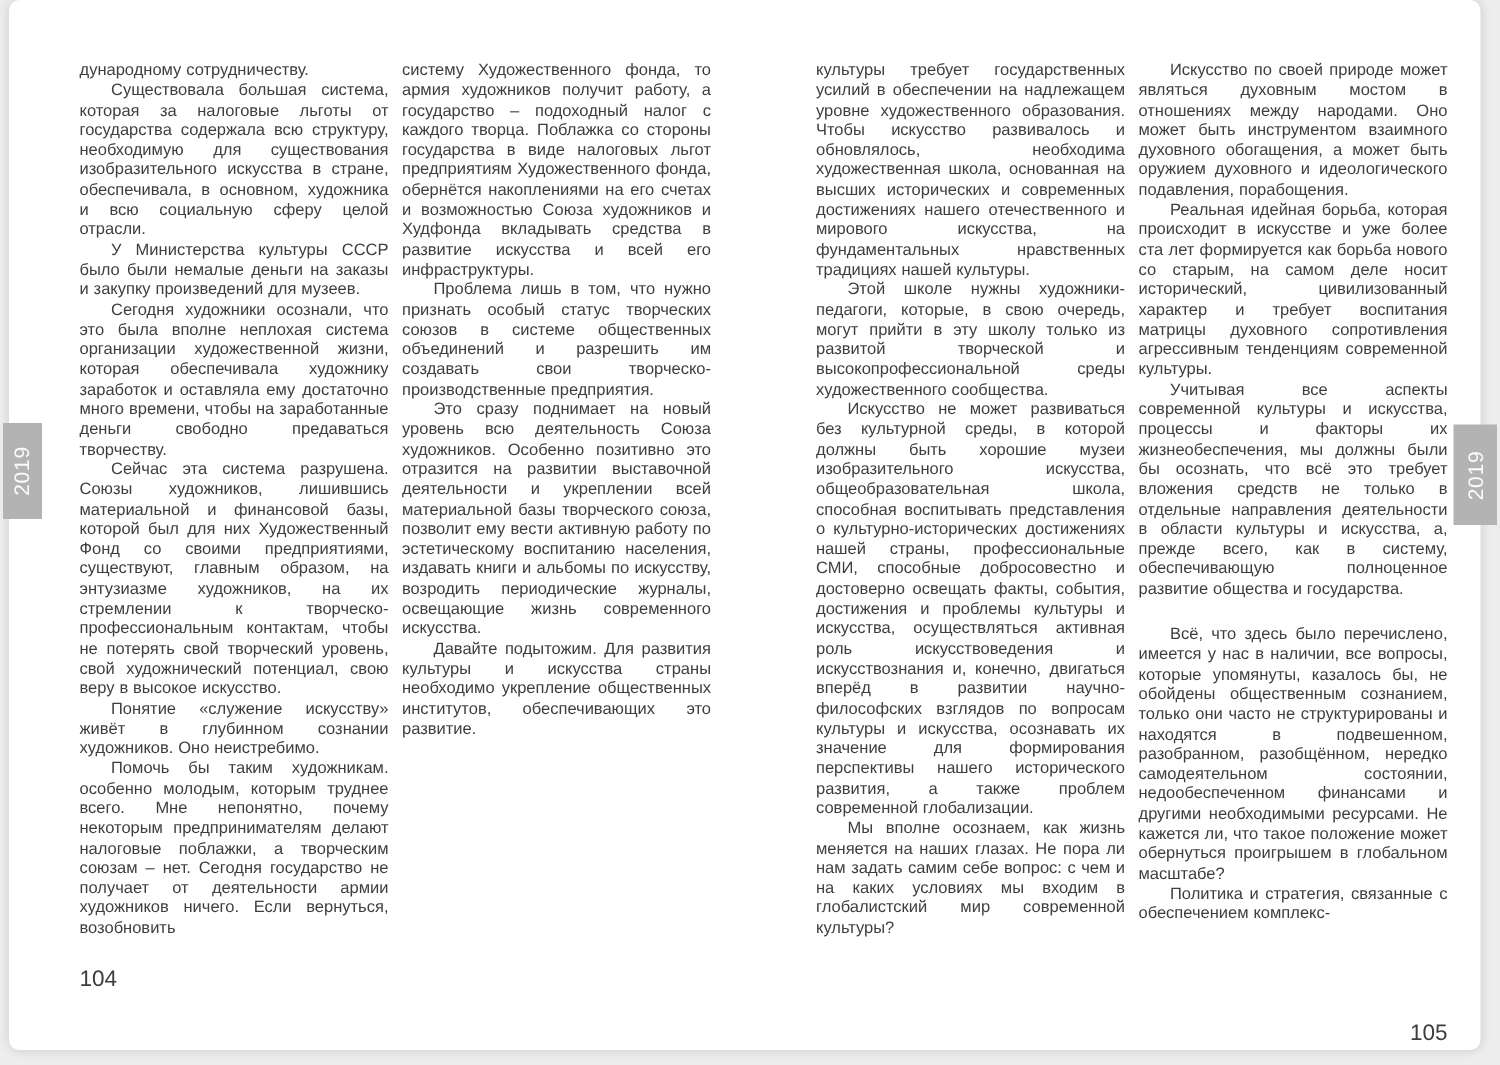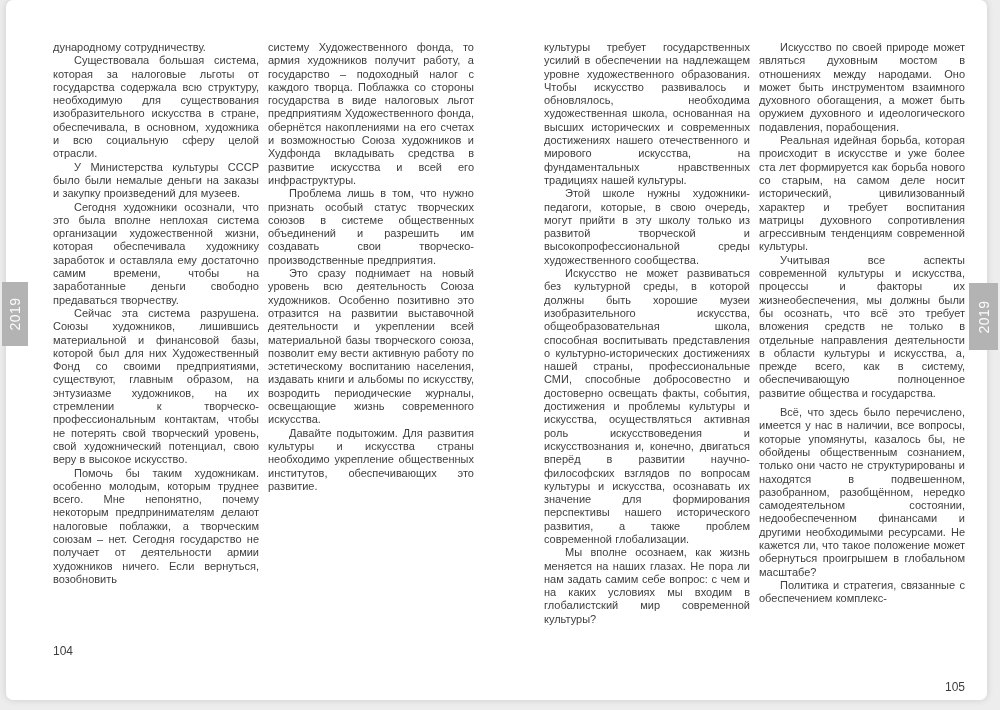--- a/index.html
+++ b/index.html
@@ -20,28 +20,28 @@
   .col {
     position:absolute; top:41px;
     width:206px; height:600px;
     font-size:11px; line-height:13.3px;
     color:#3e3e3e;
     text-align:justify;
     word-spacing:0.2px;
   }
   .col p { margin:0; text-indent:21px; }
   .col p.cont { text-indent:0; }
-  .col p.gap { margin-top:6px; }
+  .col p.gap { margin-top:17px; }
   #col1 { left:47px; }
   #col2 { left:262px; }
   #col3 { left:538px; }
   #col4 { left:753px; }
   .pageno {
     position:absolute; top:644px;
-    font-size:12px; color:#3e3e3e;
+    font-size:15px; color:#3e3e3e;
     width:206px;
   }
   #pageno-left  { left:47px; text-align:left; }
   #pageno-right { left:753px; text-align:right;margin-top:36px; }
   .year-tab {
     position:absolute;
     background:#b3b3b3;
     display:flex; align-items:center; justify-content:center;
   }
   .year-tab span {
@@ -56,22 +56,23 @@
 </style>
 </head>
 <body>
 
 <div class="spread">
 
   <div class="col" id="col1">
     <p class="cont">дународному сотрудничеству.</p>
     <p>Существовала большая система, которая за налоговые льготы от государства содержала всю структуру, необходимую для существования изобразительного искусства в стране, обеспечивала, в основном, художника и всю социальную сферу целой отрасли.</p>
     <p>У Министерства культуры СССР было были немалые деньги на заказы и закупку произведений для музеев.</p>
-    <p>Сегодня художники осознали, что это была вполне неплохая система организации художественной жизни, которая обеспечивала художнику заработок и оставляла ему достаточно самим времени, чтобы на заработанные деньги свободно предаваться творчеству.</p>
+    <p>Сегодня художники осознали, что это была вполне неплохая система организации художественной жизни, которая обеспечивала художнику заработок и оставляла ему достаточно много времени, чтобы на заработанные деньги свободно предаваться творчеству.</p>
     <p>Сейчас эта система разрушена. Союзы художников, лишившись материальной и финансовой базы, которой был для них Художественный Фонд со своими предприятиями, существуют, главным образом, на энтузиазме художников, на их стремлении к творческо-профессиональным контактам, чтобы не потерять свой творческий уровень, свой художнический потенциал, свою веру в высокое искусство.</p>
+    <p>Понятие «служение искусству» живёт в глубинном сознании художников. Оно неистребимо.</p>
     <p>Помочь бы таким художникам. особенно молодым, которым труднее всего. Мне непонятно, почему некоторым предпринимателям делают налоговые поблажки, а творческим союзам – нет. Сегодня государство не получает от деятельности армии художников ничего. Если вернуться, возобновить</p>
   </div>
 
   <div class="col" id="col2">
     <p class="cont">систему Художественного фонда, то армия художников получит работу, а государство – подоходный налог с каждого творца. Поблажка со стороны государства в виде налоговых льгот предприятиям Художественного фонда, обернётся накоплениями на его счетах и возможностью Союза художников и Худфонда вкладывать средства в развитие искусства и всей его инфраструктуры.</p>
     <p>Проблема лишь в том, что нужно признать особый статус творческих союзов в системе общественных объединений и разрешить им создавать свои творческо-производственные предприятия.</p>
     <p>Это сразу поднимает на новый уровень всю деятельность Союза художников. Особенно позитивно это отразится на развитии выставочной деятельности и укреплении всей материальной базы творческого союза, позволит ему вести активную работу по эстетическому воспитанию населения, издавать книги и альбомы по искусству, возродить периодические журналы, освещающие жизнь современного искусства.</p>
     <p>Давайте подытожим. Для развития культуры и искусства страны необходимо укрепление общественных институтов, обеспечивающих это развитие.</p>
   </div>
 

